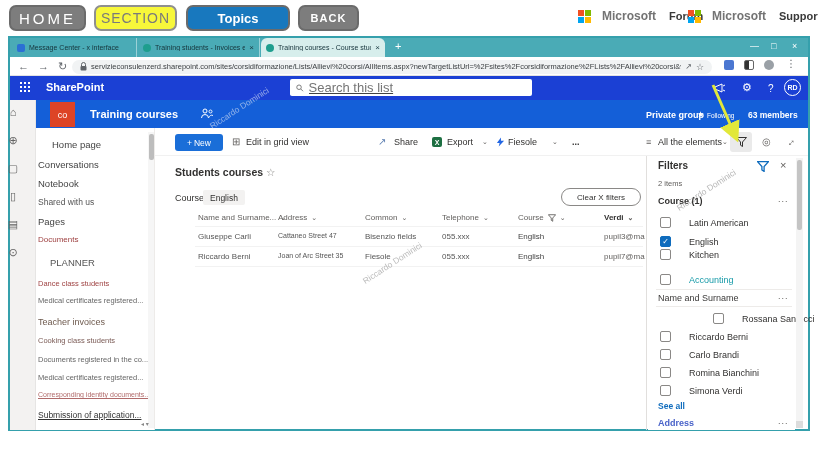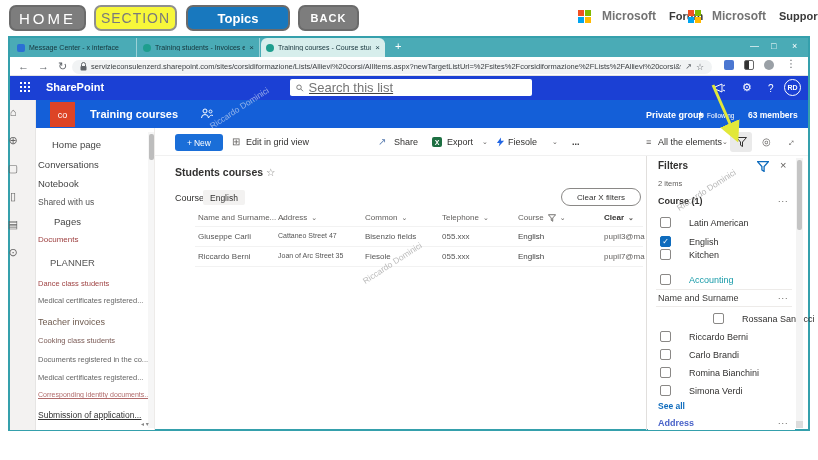--- a/index.html
+++ b/index.html
@@ -203,21 +203,21 @@
   <div class="abs" style="left:646px; top:110px; color:#fff; font-weight:bold; font-size:9px;">Private group</div>
   <span class="abs" style="left:697px; top:110px; color:#fff; font-size:8px;">★</span>
   <div class="abs" style="left:707px; top:112px; color:#fff; font-size:6.5px;">Following</div>
   <div class="abs" style="left:748px; top:110px; color:#fff; font-weight:bold; font-size:8.5px;">63 members</div>
 
   <div class="sidenav"></div>
   <div class="navitem" style="left:52px; top:139px; font-size:9.5px; color:#444;">Home page</div>
   <div class="navitem" style="left:38px; top:159px; font-size:9.5px; color:#444;">Conversations</div>
   <div class="navitem" style="left:38px; top:178px; font-size:9.5px; color:#444;">Notebook</div>
   <div class="navitem" style="left:38px; top:197px; font-size:8.5px; color:#555;">Shared with us</div>
-  <div class="navitem" style="left:54px; top:216px; font-size:9.5px; color:#444;">Pages</div>
+  <div class="navitem" style="left:38px; top:216px; font-size:9.5px; color:#444;">Pages</div>
   <div class="navitem" style="left:38px; top:235px; font-size:8px; color:#9e4040;">Documents</div>
   <div class="navitem" style="left:50px; top:257px; font-size:9.5px; color:#555;">PLANNER</div>
   <div class="navitem" style="left:38px; top:279px; font-size:7.5px; color:#a04545;">Dance class students</div>
   <div class="navitem" style="left:38px; top:296px; font-size:7.5px; color:#666;">Medical certificates registered...</div>
   <div class="navitem" style="left:38px; top:317px; font-size:9px; color:#6e5a4e;">Teacher invoices</div>
   <div class="navitem" style="left:38px; top:336px; font-size:7.5px; color:#7a5a55;">Cooking class students</div>
   <div class="navitem" style="left:38px; top:355px; font-size:7.5px; color:#666;">Documents registered in the co...</div>
   <div class="navitem" style="left:38px; top:373px; font-size:7.5px; color:#666;">Medical certificates registered...</div>
   <div class="navitem" style="left:38px; top:391px; font-size:7px; color:#b06a6a; text-decoration:underline;">Corresponding identity documents...</div>
   <div class="navitem" style="left:38px; top:410px; font-size:8.5px; color:#333; text-decoration:underline;">Submission of application...</div>
@@ -276,21 +276,21 @@
       <span class="chev">⌄</span>
     </div>
   <div class="th" style="left:518px;">
       <span>Course</span>
       <svg width="8" height="8" viewBox="0 0 11 10">
         <path d="M0.5 0.5 H10.5 L6.5 5 V9.5 L4.5 8.2 V5 Z" fill="none" stroke="#605e5c" stroke-width="1.2"></path>
       </svg>
       <span class="chev">⌄</span>
     </div>
   <div class="th" style="left:604px; color:#323130; font-weight:bold;">
-      <span>Clear</span>
+      <span>Verdi</span>
       <span class="chev">⌄</span>
     </div>
   <div class="rowline" style="top:226px;"></div>
 
   <div>
     <div class="td" style="left:198px; top:232px;">Giuseppe Carli</div>
     <div class="td" style="left:278px; top:232px; font-size:7px;">Cattaneo Street 47</div>
     <div class="td" style="left:365px; top:232px;">Bisenzio fields</div>
     <div class="td" style="left:442px; top:232px;">055.xxx</div>
     <div class="td" style="left:518px; top:232px; color:#444;">English</div>

